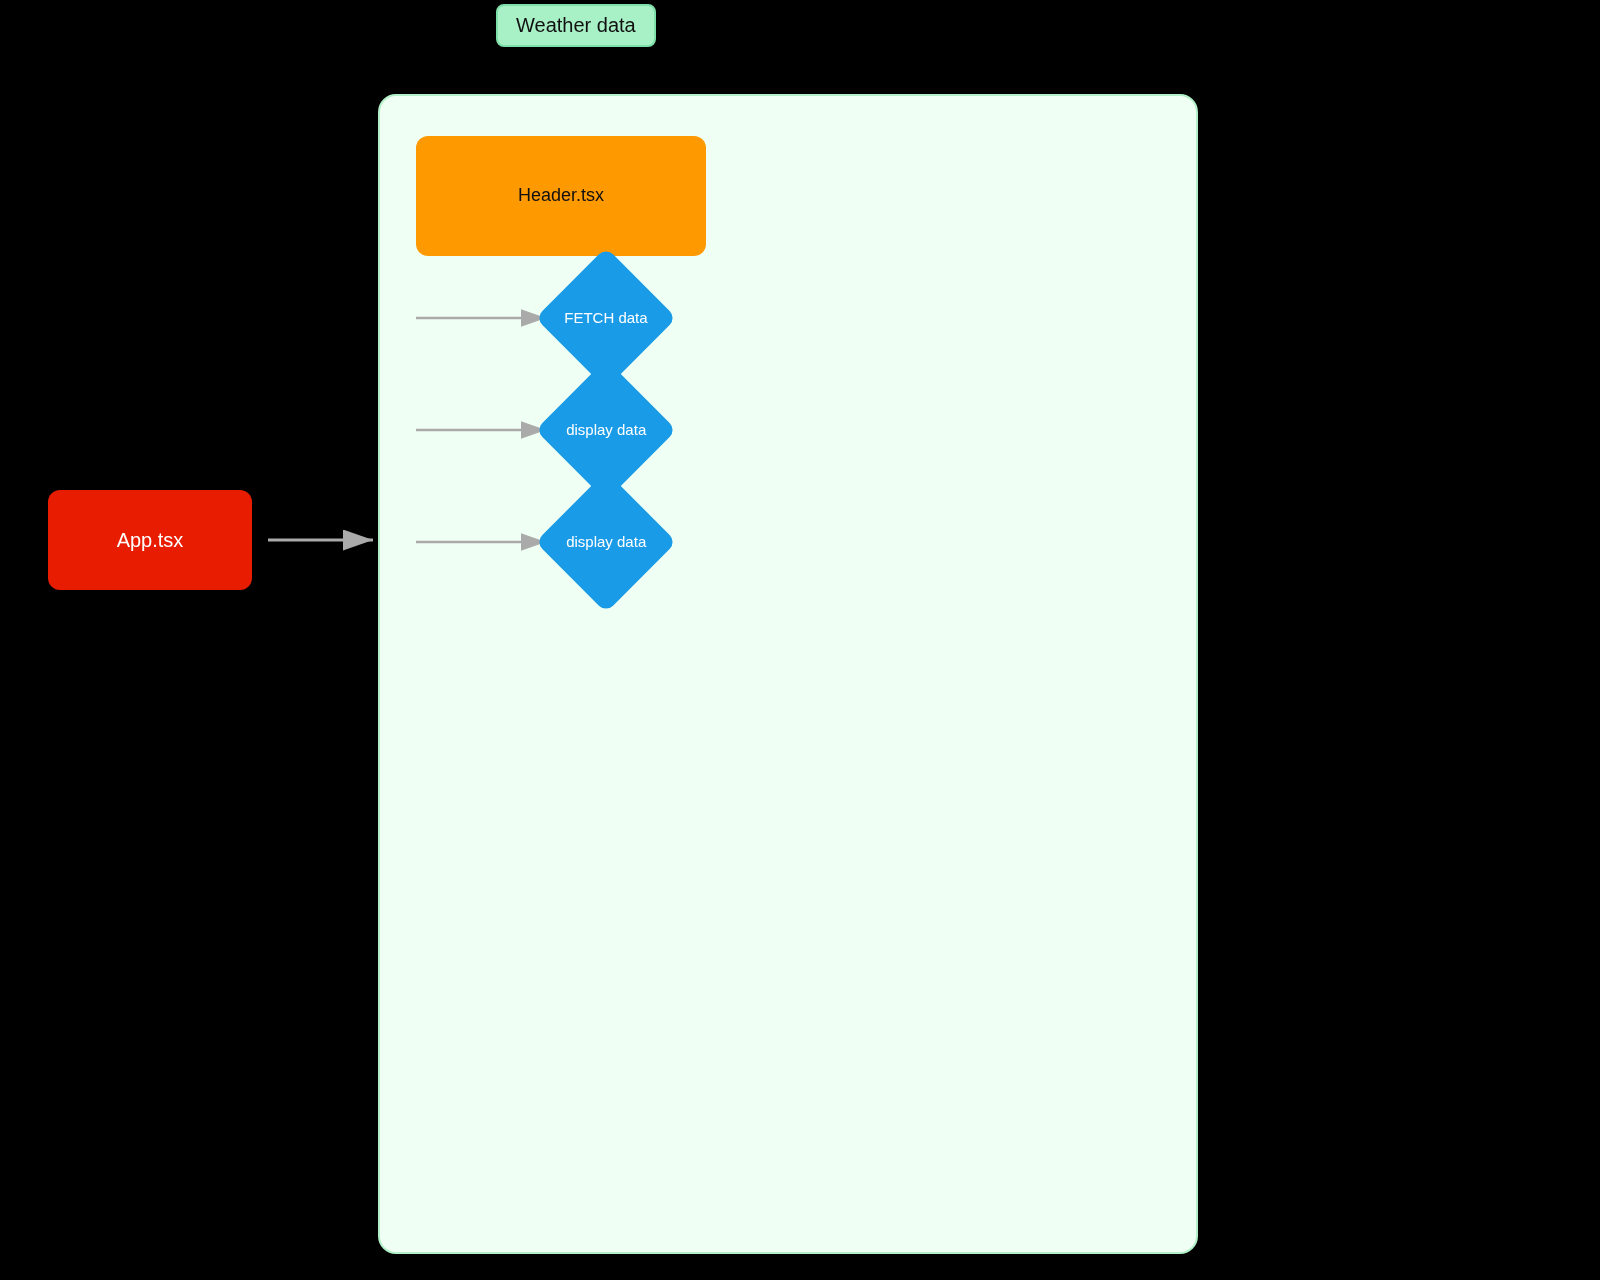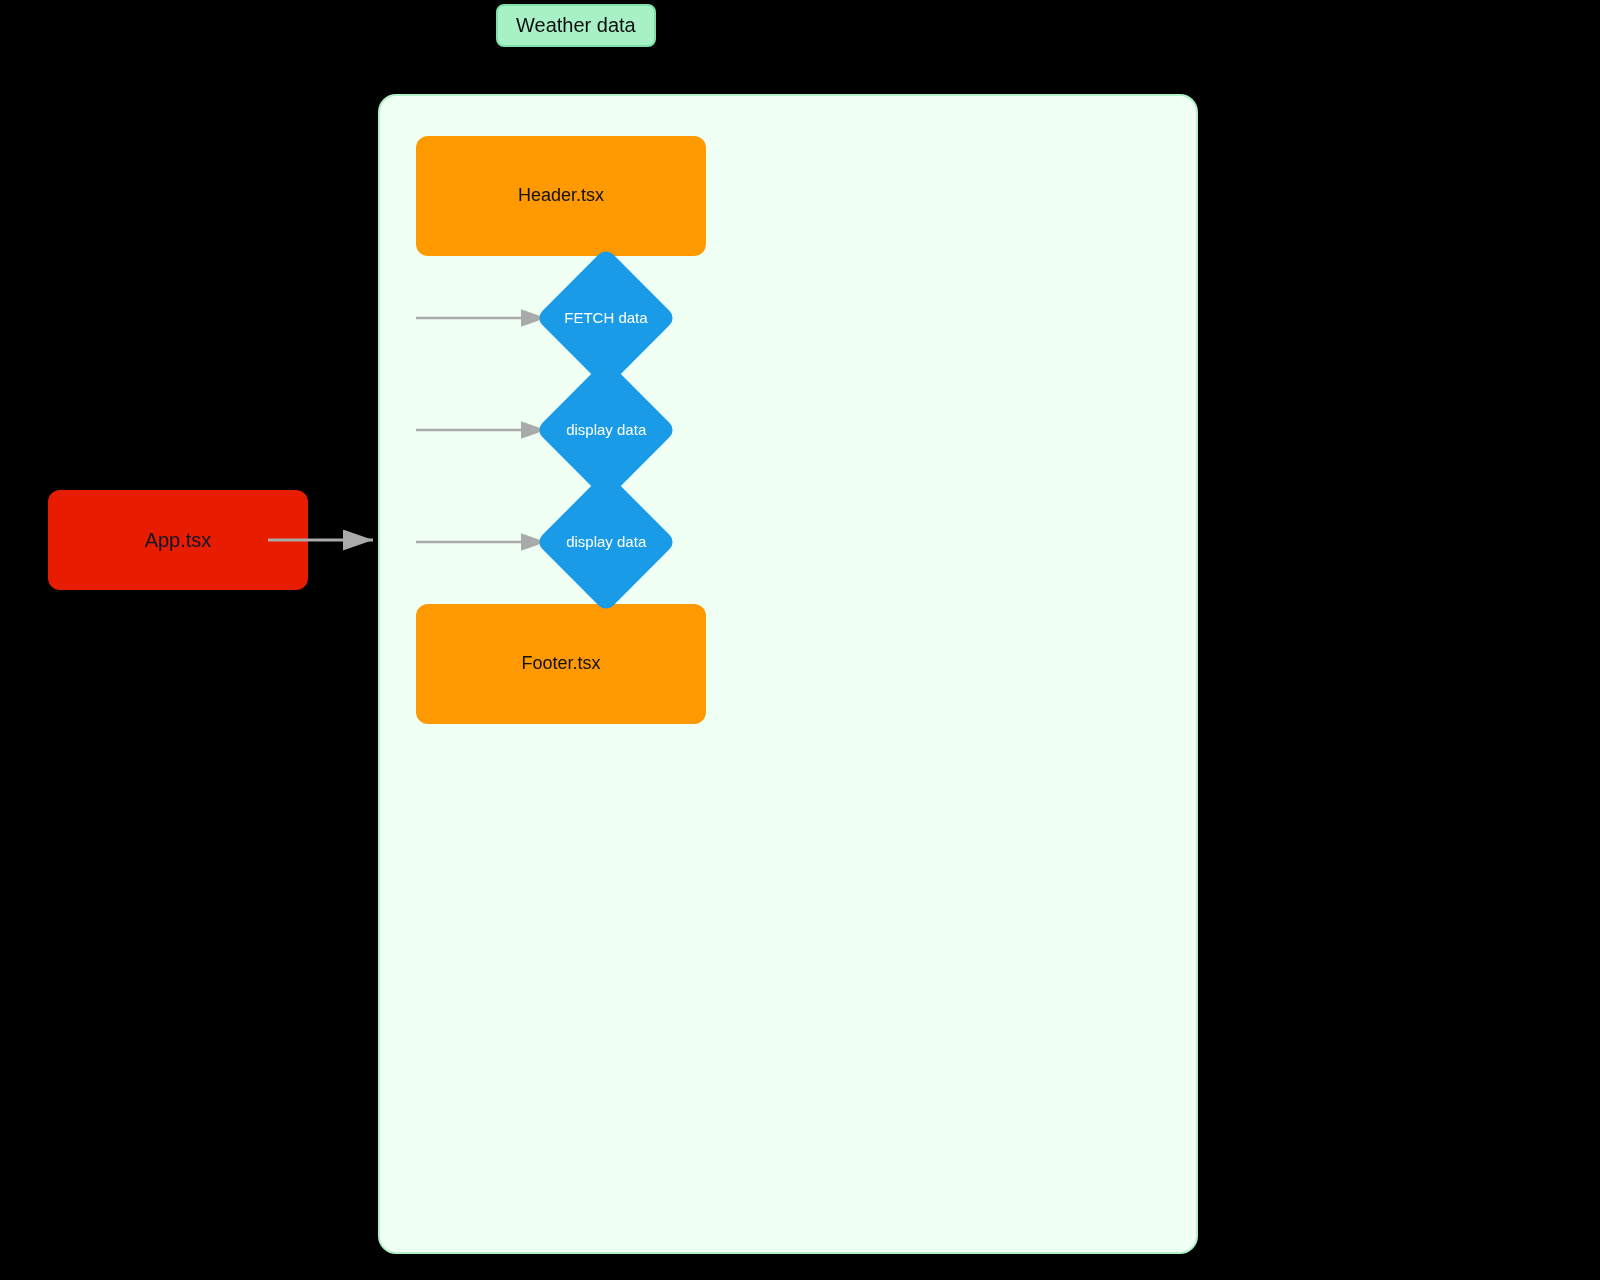--- a/index.html
+++ b/index.html
@@ -102,30 +102,30 @@
       font-weight: 500;
       text-align: center;
       line-height: 1.3;
     }
 
     
     .app-box {
       position: absolute;
       top: 490px;
       left: 48px;
-      width: 260px;
+      width: 204px;
       height: 100px;
       background: #e81c00;
       border-radius: 12px;
       display: flex;
       align-items: center;
       justify-content: center;
       font-size: 20px;
       font-weight: 400;
-      color: #0f172a;
+      color: #ffffff;
     }
 
     
     .app-arrow-svg {
       position: absolute;
       top: 490px;
       left: 268px;
       width: 115px;
       height: 100px;
     }
@@ -192,18 +192,15 @@
               <polygon points="0 0, 10 3.5, 0 7" fill="#aaa"></polygon>
             </marker>
           </defs>
           <line x1="0" y1="30" x2="130" y2="30" stroke="#aaa" stroke-width="2.5" marker-end="url(#ah-week-weather)"></line>
         </svg>
         <div class="diamond">
           <div class="diamond-text">display
 data</div>
         </div>
       </div>
-      <div class="component-row">
-        <div class="component-box">Footer.tsx</div>
-      </div>
     </div>
 
 </div>
 
 </body></html>

